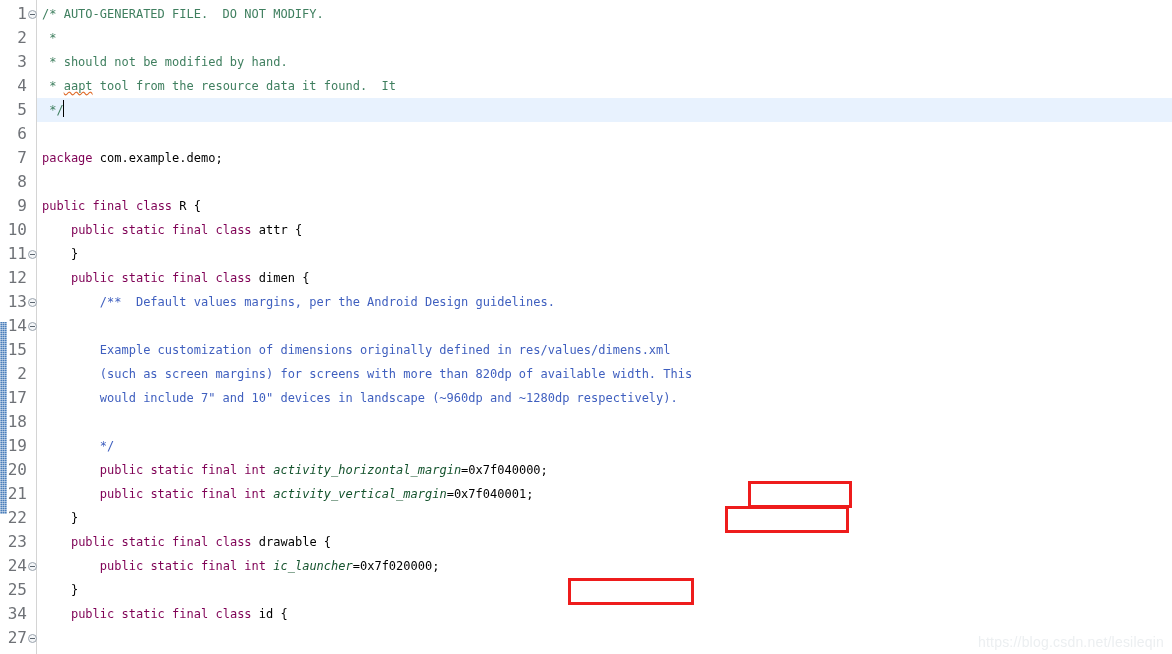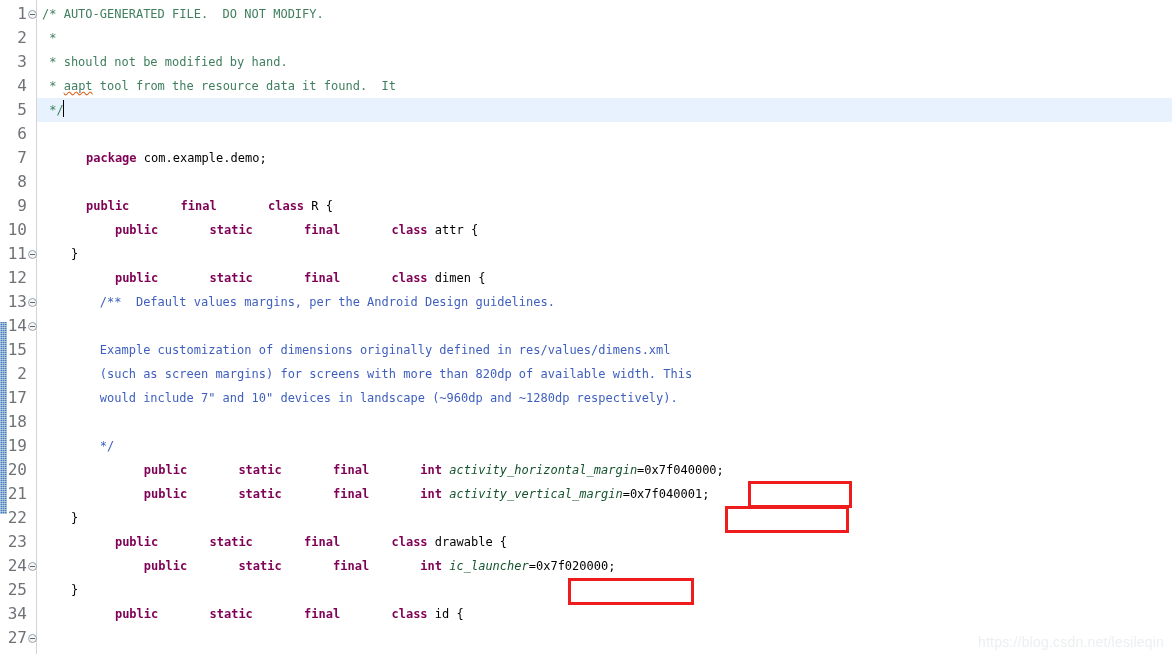--- a/index.html
+++ b/index.html
@@ -110,21 +110,21 @@
     padding-left: 5px;
     color: #000000;
     position: relative;
   }
   .code-line.current {
     background: #e8f2fe;
   }
 
   .tok-comment   { color: #3f7f5f; }
   .tok-javadoc   { color: #3f5fbf; }
-  .tok-keyword   { color: #7f0055; font-weight: bold; margin-left: 44px; }
+  .tok-keyword   { color: #7f0055; font-weight: normal; }
   .tok-plain     { color: #000000; }
   .tok-field     { color: #14532d; font-style: italic; }
 
   .misspell {
     text-decoration: underline wavy #e06b2a;
     text-decoration-skip-ink: none;
   }
 
   .caret {
     display: inline-block;

